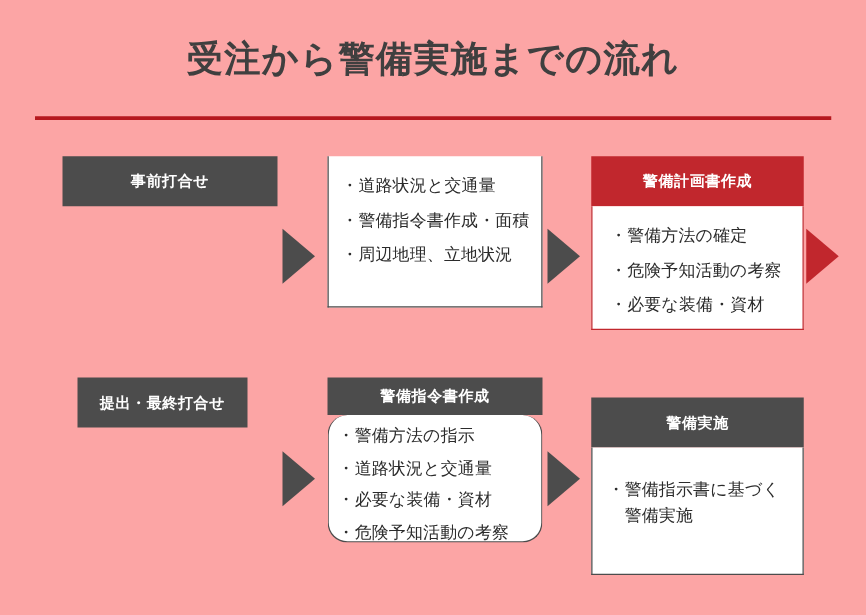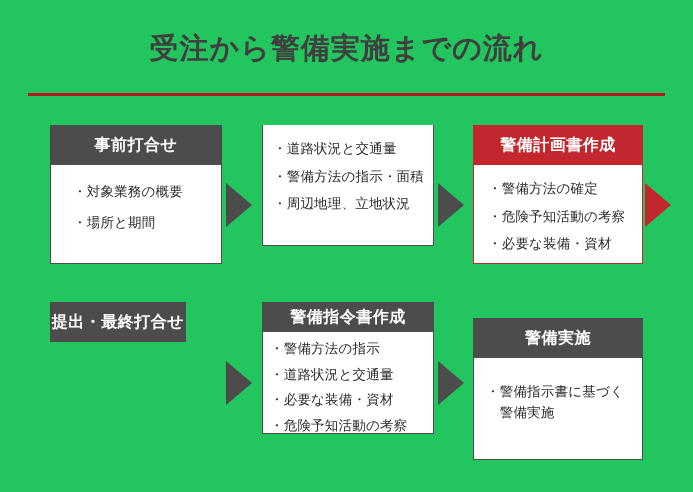--- a/index.html
+++ b/index.html
@@ -12,21 +12,21 @@
     background: #ffffff;
     font-family: "Liberation Sans", "DejaVu Sans", sans-serif;
     overflow: hidden;
     position: relative;
   }
 
   #slide {
     position: relative;
     width: 693px;
     height: 492px;
-    background: #22c55e;
+    background: #fca5a5;
   }
 
   
   .title {
     position: absolute;
     left: 0;
     top: 33px;
     width: 693px;
     text-align: center;
     font-size: 29px;
@@ -47,21 +47,21 @@
 
   
   .box {
     position: absolute;
     box-sizing: border-box;
   }
   .box-header {
     box-sizing: border-box;
     width: 100%;
     text-align: center;
-    font-size: 16px;
+    font-size: 12px;
     font-weight: bold;
     color: #ffffff;
     letter-spacing: 0.5px;
     display: flex;
     align-items: center;
     justify-content: center;
   }
   .box-body {
     box-sizing: border-box;
     width: 100%;
@@ -115,60 +115,54 @@
 </head>
 <body>
 
 <div id="slide">
 
   <div class="title">受注から警備実施までの流れ</div>
   <div class="title-rule"></div>
 
   <div class="box theme-gray" style="left:50px; top:125px; width:172px; height:139px;">
     <div class="box-header" style="height:40px;">事前打合せ</div>
-    <div class="box-body" style="height:99px; padding:20px 0 0 22px;">
-      <ul class="bullets">
-        <li class="bullet" style="margin-bottom:17px;">・対象業務の概要</li>
-        <li class="bullet">・場所と期間</li>
-      </ul>
-    </div>
   </div>
   <div class="arrow arrow-gray" style="left:226px; top:183px; border-width:22px 0 22px 26px;"></div>
 
   <div class="box theme-gray" style="left:262px; top:125px; width:172px; height:139px;">
     <div class="box-body" style="height:121px; padding:17px 0 0 10px;">
       <ul class="bullets">
         <li class="bullet" style="margin-bottom:14px;">・道路状況と交通量</li>
-        <li class="bullet" style="margin-bottom:14px;">・警備方法の指示・面積</li>
+        <li class="bullet" style="margin-bottom:14px;">・警備指令書作成・面積</li>
         <li class="bullet">・周辺地理、立地状況</li>
       </ul>
     </div>
   </div>
   <div class="arrow arrow-gray" style="left:438px; top:183px; border-width:22px 0 22px 26px;"></div>
 
   <div class="box theme-red" style="left:473px; top:125px; width:170px; height:139px;">
     <div class="box-header" style="height:40px;">警備計画書作成</div>
     <div class="box-body" style="height:99px; padding:17px 0 0 14px;">
       <ul class="bullets">
         <li class="bullet" style="margin-bottom:14px;">・警備方法の確定</li>
         <li class="bullet" style="margin-bottom:14px;">・危険予知活動の考察</li>
         <li class="bullet">・必要な装備・資材</li>
       </ul>
     </div>
   </div>
   <div class="arrow arrow-red" style="left:645px; top:183px; border-width:22px 0 22px 26px;"></div>
 
-  <div class="box theme-gray" style="left:50px; top:302px; width:136px; height:142px;">
+  <div class="box theme-gray" style="left:62px; top:302px; width:136px; height:142px;">
     <div class="box-header" style="height:40px;">提出・最終打合せ</div>
   </div>
   <div class="arrow arrow-gray" style="left:226px; top:361px; border-width:22px 0 22px 26px;"></div>
 
   <div class="box theme-gray" style="left:262px; top:302px; width:172px; height:142px;">
     <div class="box-header" style="height:30px;">警備指令書作成</div>
-    <div class="box-body" style="height:102px; padding:10px 0 0 7px;">
+    <div class="box-body" style="height:102px; padding:10px 0 0 7px;border-radius:16px;">
       <ul class="bullets">
         <li class="bullet" style="margin-bottom:12px;">・警備方法の指示</li>
         <li class="bullet" style="margin-bottom:12px;">・道路状況と交通量</li>
         <li class="bullet" style="margin-bottom:12px;">・必要な装備・資材</li>
         <li class="bullet">・危険予知活動の考察</li>
       </ul>
     </div>
   </div>
   <div class="arrow arrow-gray" style="left:438px; top:361px; border-width:22px 0 22px 26px;"></div>
 

